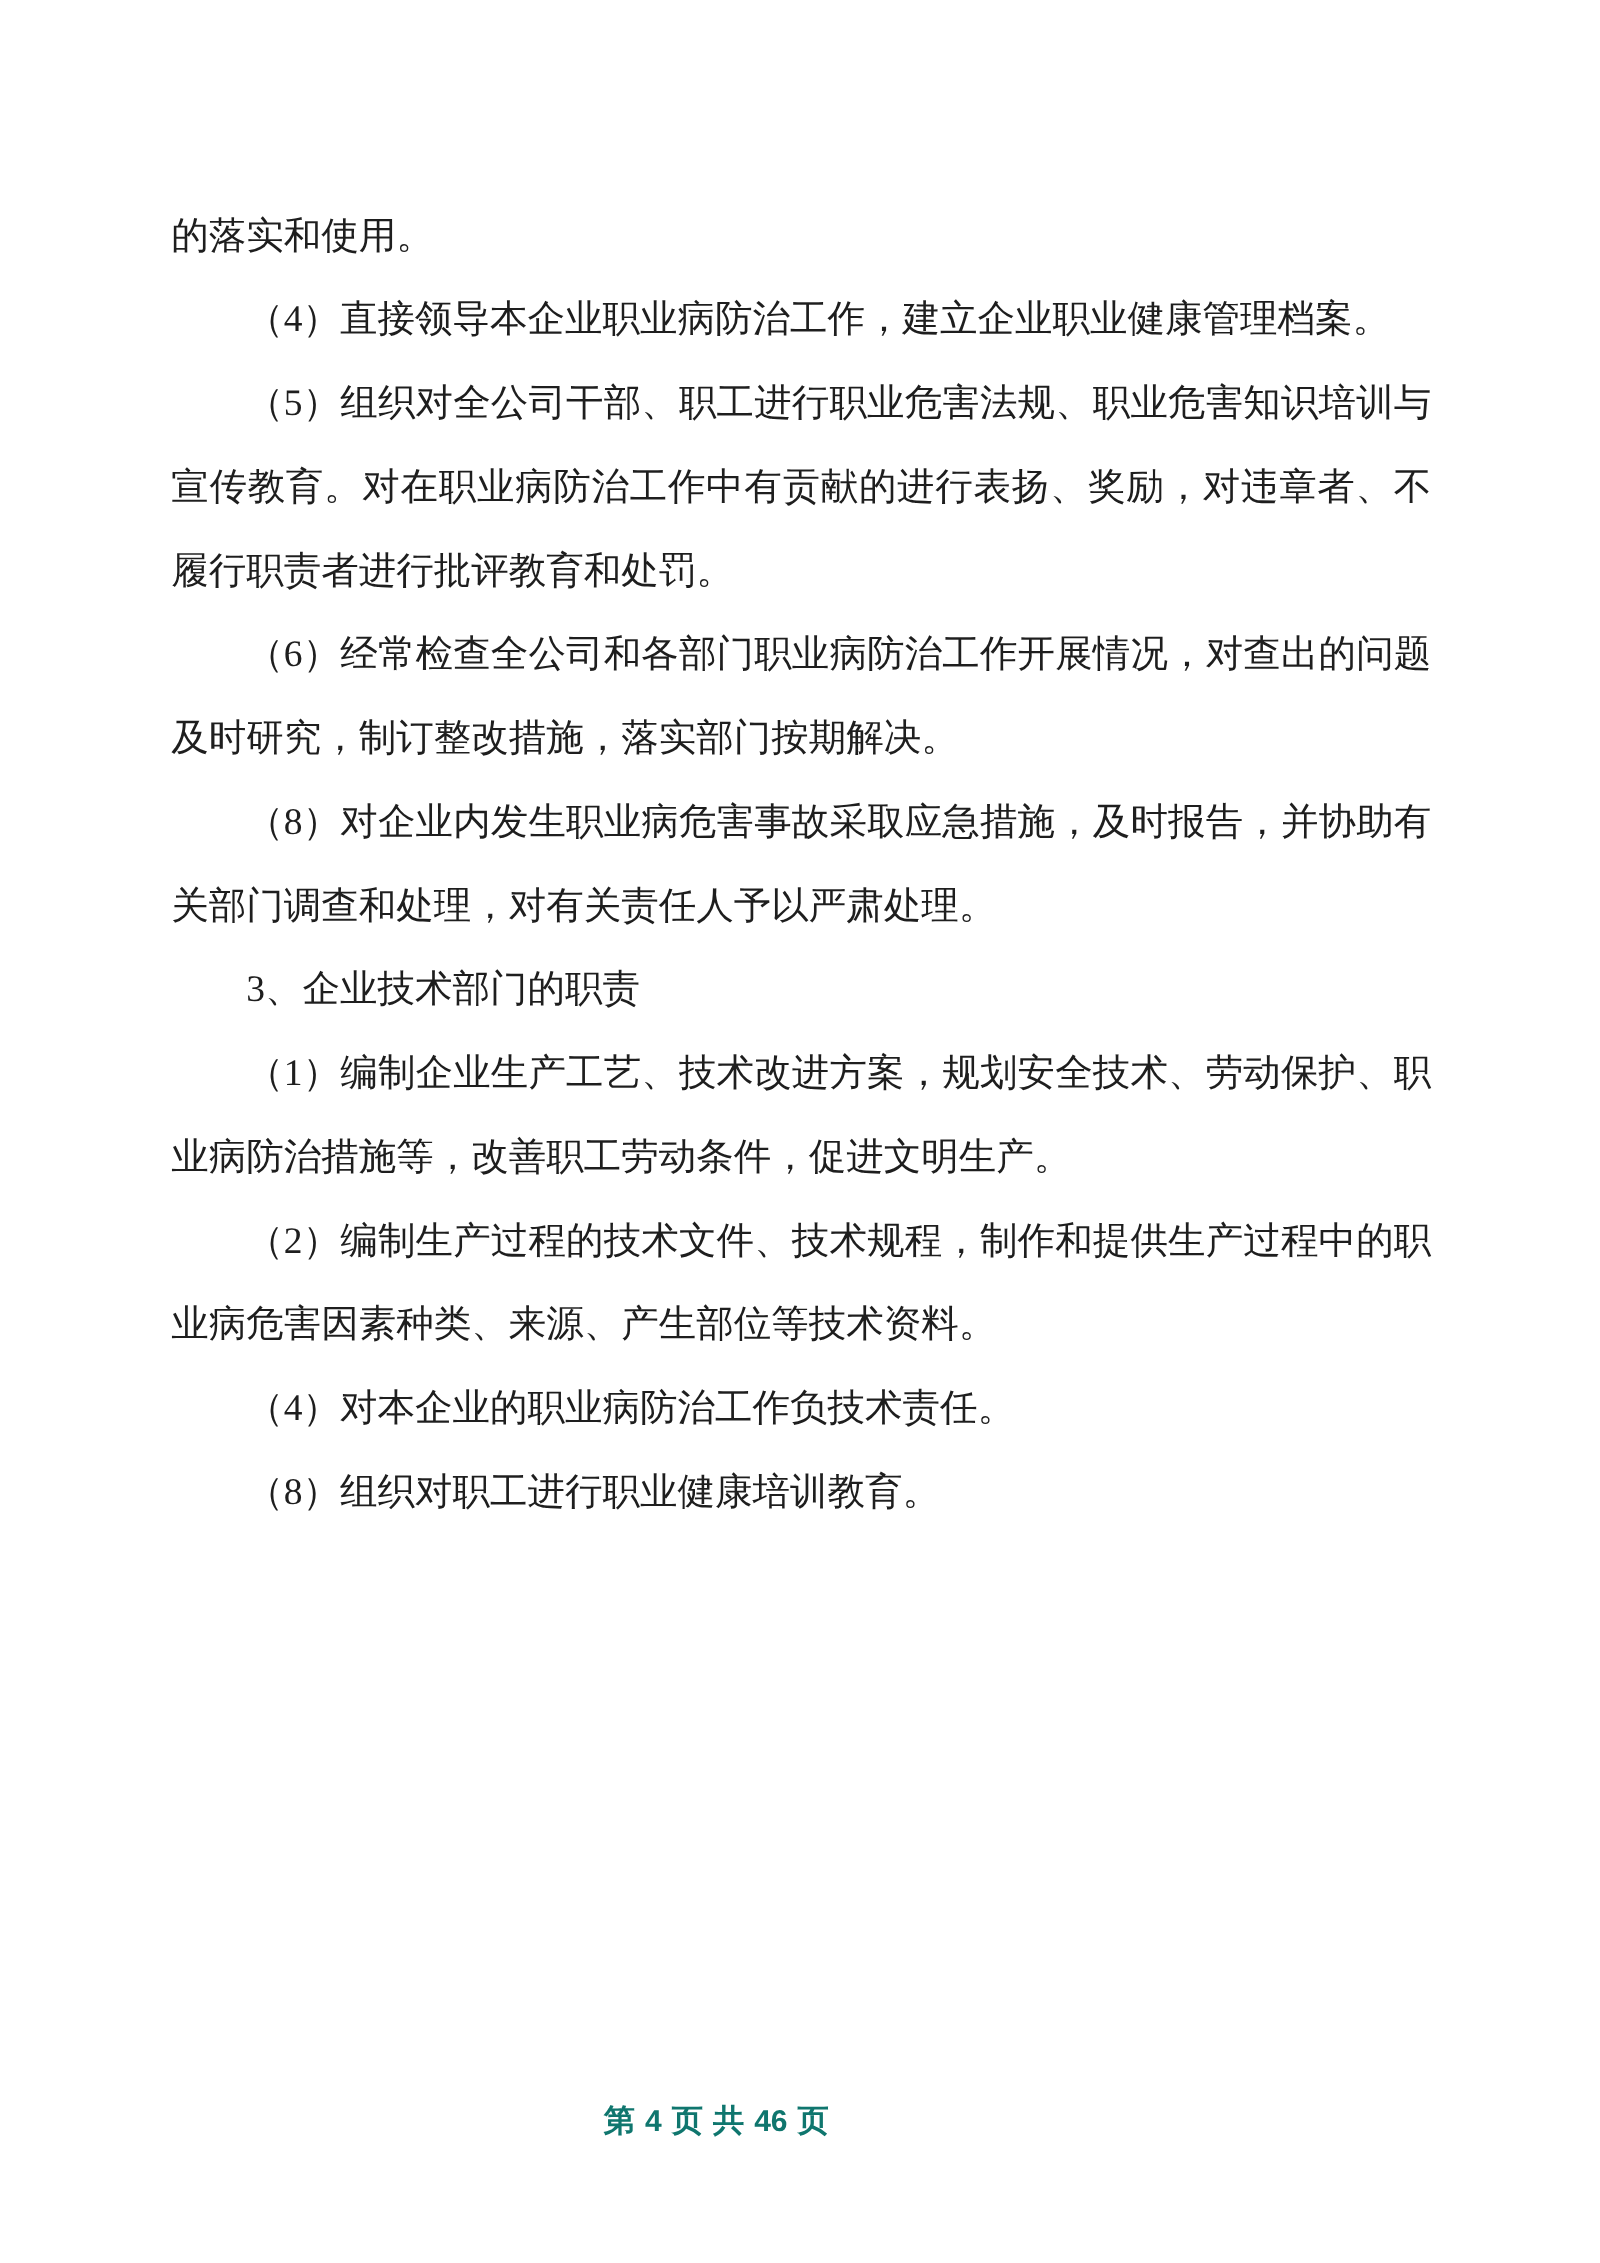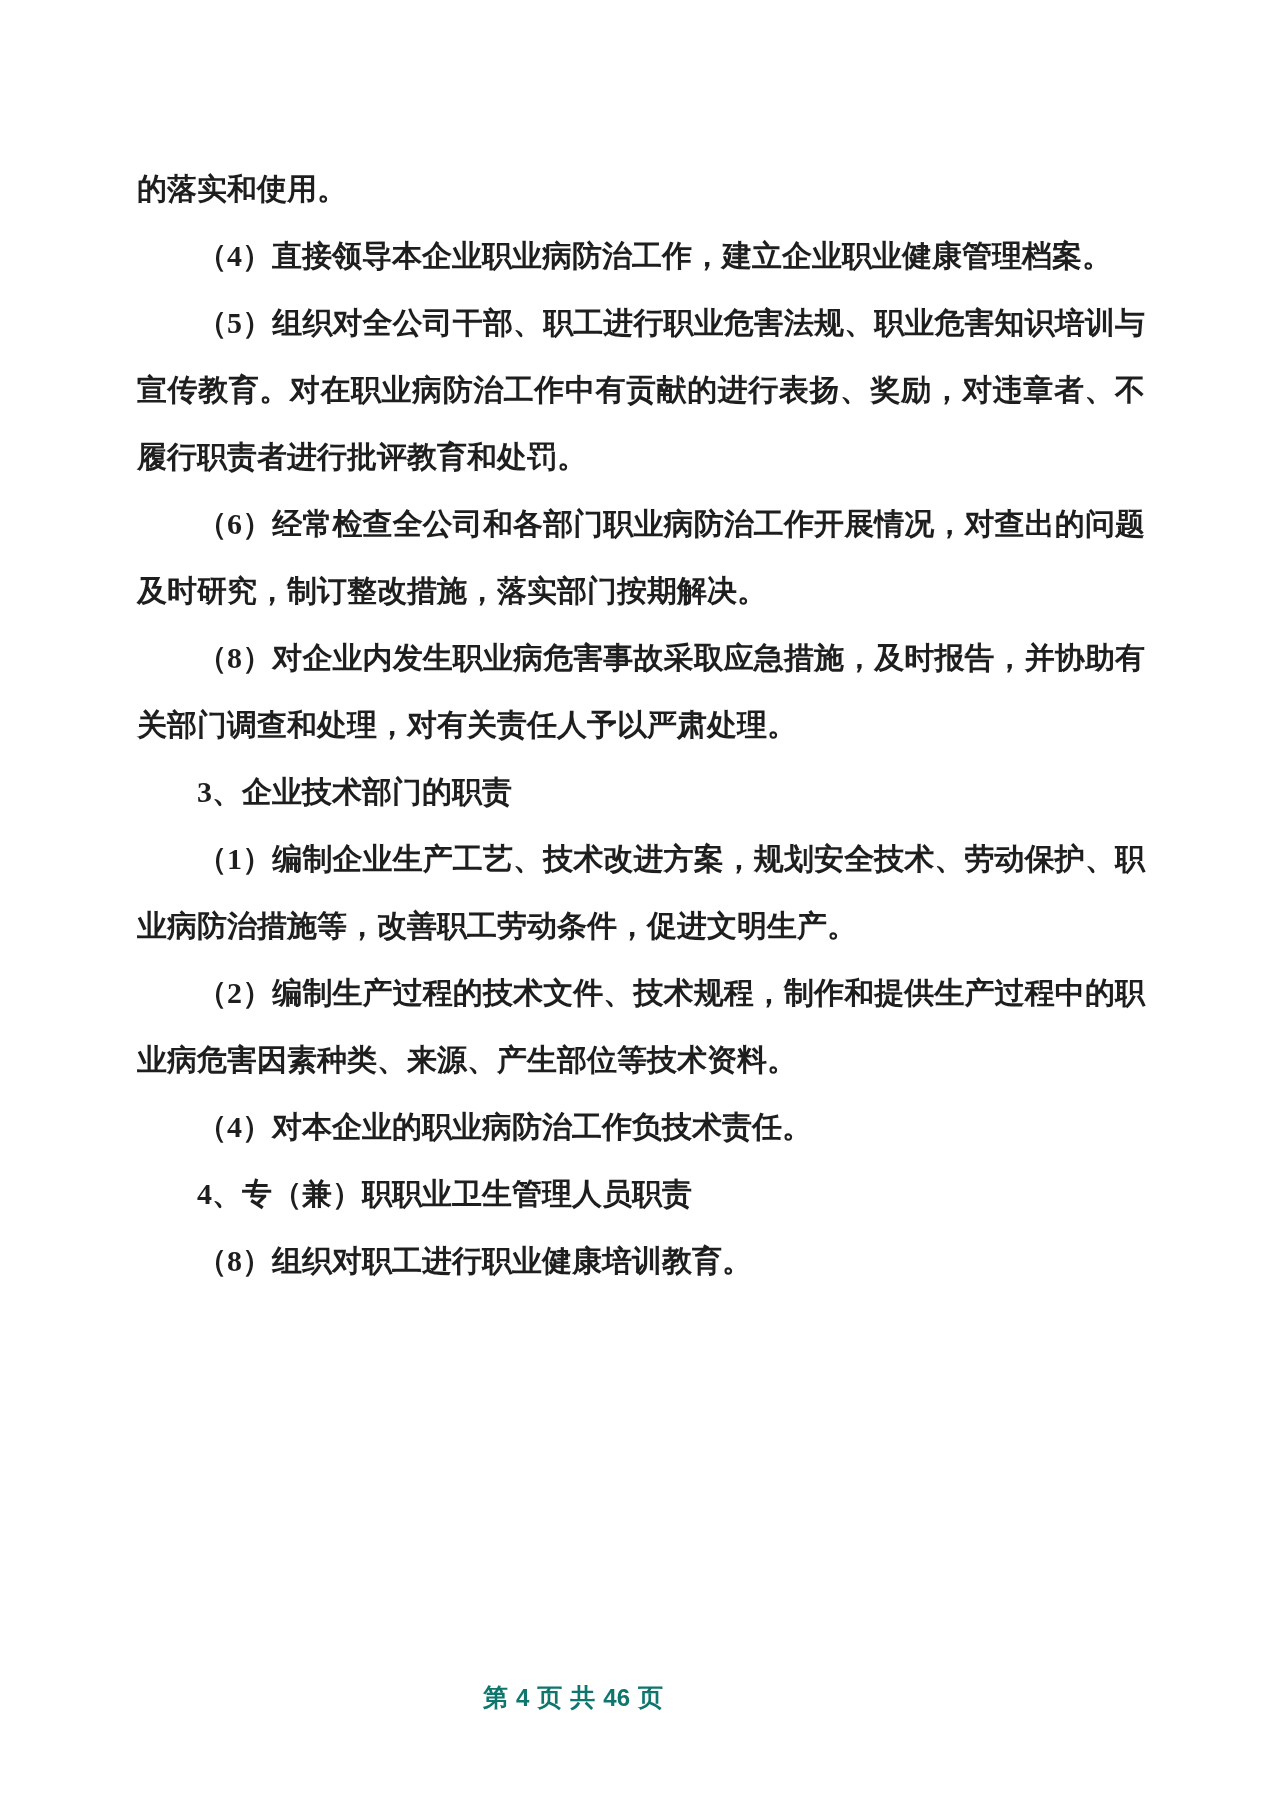--- a/index.html
+++ b/index.html
@@ -16,21 +16,20 @@
   }
 
   .content {
     position: absolute;
     left: 137px;
     top: 155px;
     width: 1008px;
     font-size: 30px;
     line-height: 67px;
     text-align: justify;
-    font-weight: bold;
   }
 
   .content p { margin: 0; padding: 0; }
   .content p.indent { text-indent: 2em; }
 
   .page-footer {
     position: absolute;
     top: 1678px;
     left: 0;
     width: 1146px;
@@ -55,21 +54,20 @@
   <main class="content">
     <p class="para">的落实和使用。</p>
     <p class="para indent">（4）直接领导本企业职业病防治工作，建立企业职业健康管理档案。</p>
     <p class="para indent">（5）组织对全公司干部、职工进行职业危害法规、职业危害知识培训与宣传教育。对在职业病防治工作中有贡献的进行表扬、奖励，对违章者、不履行职责者进行批评教育和处罚。</p>
     <p class="para indent">（6）经常检查全公司和各部门职业病防治工作开展情况，对查出的问题及时研究，制订整改措施，落实部门按期解决。</p>
     <p class="para indent">（8）对企业内发生职业病危害事故采取应急措施，及时报告，并协助有关部门调查和处理，对有关责任人予以严肃处理。</p>
     <p class="para indent">3、企业技术部门的职责</p>
     <p class="para indent">（1）编制企业生产工艺、技术改进方案，规划安全技术、劳动保护、职业病防治措施等，改善职工劳动条件，促进文明生产。</p>
     <p class="para indent">（2）编制生产过程的技术文件、技术规程，制作和提供生产过程中的职业病危害因素种类、来源、产生部位等技术资料。</p>
     <p class="para indent">（4）对本企业的职业病防治工作负技术责任。</p>
-    <p class="para indent">4、专（兼）职职业卫生管理人员职责</p>
     <p class="para indent">（8）组织对职工进行职业健康培训教育。</p>
   </main>
 
   <footer class="page-footer">
     <span>第</span><span class="num">4</span><span>页</span><span>共</span><span class="num">46</span><span>页</span>
   </footer>
 
 </div>
 
 </body></html>

